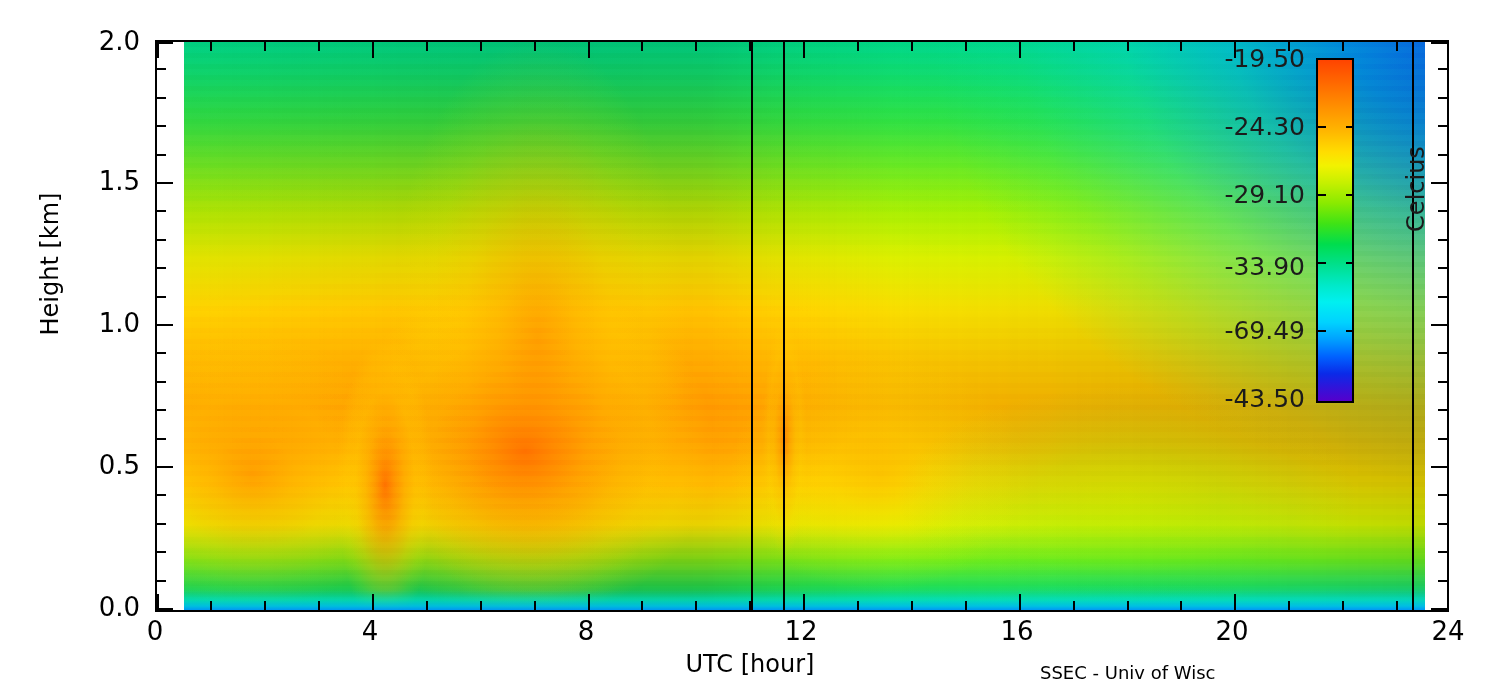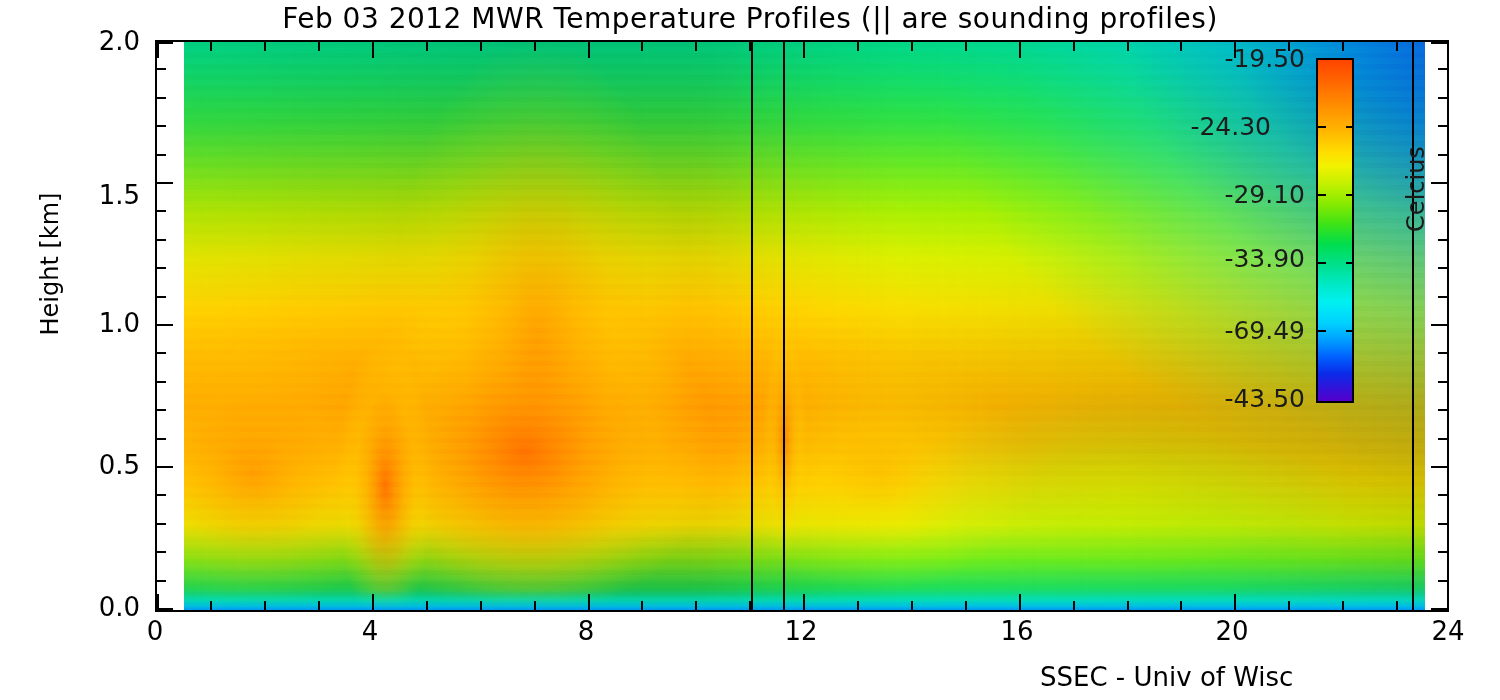--- a/index.html
+++ b/index.html
@@ -86,29 +86,28 @@
   
   .sounding{
     position:absolute;top:0;width:2px;height:568px;background:#000;
   }
 
   
   .brand{
     position:absolute;left:100px;top:648px;font-size:42px;letter-spacing:1px;
   }
   .credit{
-    position:absolute;left:1040px;top:662px;font-size:26px;
+    position:absolute;left:1040px;top:662px;font-size:18px;
   }
 </style>
 </head>
 <body>
 
 <div id="root">
 
-  <div class="title">Feb 03 2012 MWR Temperature Profiles (|| are sounding profiles)</div>
 
   <div class="plot-frame">
 
     <div class="data-canvas">
 
       <div class="layer" style="background:linear-gradient(to bottom,
              #00e07a 0%,
              #19e25c 7%,
              #3ae53c 14%,
              #77ec1e 22%,
@@ -333,39 +332,40 @@
       <div class="tick y-maj" style="right:0;top:140px;"></div>
       <div class="tick y-min" style="right:0;top:112px;"></div>
       <div class="tick y-min" style="right:0;top:83px;"></div>
       <div class="tick y-min" style="right:0;top:55px;"></div>
       <div class="tick y-min" style="right:0;top:26px;"></div>
       <div class="tick y-maj" style="right:0;top:0px;"></div>
     </div>
   </div>
 
   <div class="cblabel" style="left:1175px;top:44px;">-19.50</div>
-  <div class="cblabel" style="left:1141px;top:112px;">-24.30</div>
+  <div class="cblabel" style="left:1175px;top:112px;">-24.30</div>
   <div class="cblabel" style="left:1175px;top:180px;">-29.10</div>
-  <div class="cblabel" style="left:1175px;top:244px;">-33.90</div>
+  <div class="cblabel" style="left:1175px;top:252px;">-33.90</div>
   <div class="cblabel" style="left:1175px;top:316px;">-69.49</div>
   <div class="cblabel" style="left:1175px;top:384px;">-43.50</div>
 
   <div class="cbtitle">Celcius</div>
 
   <div class="xtlabel" style="left:125px;">0</div>
   <div class="xtlabel" style="left:340px;">4</div>
   <div class="xtlabel" style="left:556px;">8</div>
   <div class="xtlabel" style="left:771px;">12</div>
   <div class="xtlabel" style="left:987px;">16</div>
   <div class="xtlabel" style="left:1202px;">20</div>
   <div class="xtlabel" style="left:1418px;">24</div>
 
   <div class="ytlabel" style="top:592px;">0.0</div>
   <div class="ytlabel" style="top:450px;text-align:right;">0.5</div>
   <div class="ytlabel" style="top:308px;">1.0</div>
-  <div class="ytlabel" style="top:180px;">1.5</div>
+  <div class="ytlabel" style="top:166px;">1.5</div>
   <div class="ytlabel" style="top:26px;">2.0</div>
 
+  <div class="axis-title-x">UTC [hour]</div>
   <div class="axis-title-y">Height [km]</div>
 
   <div class="credit">SSEC - Univ of Wisc</div>
 
 </div>
 
 </body></html>

